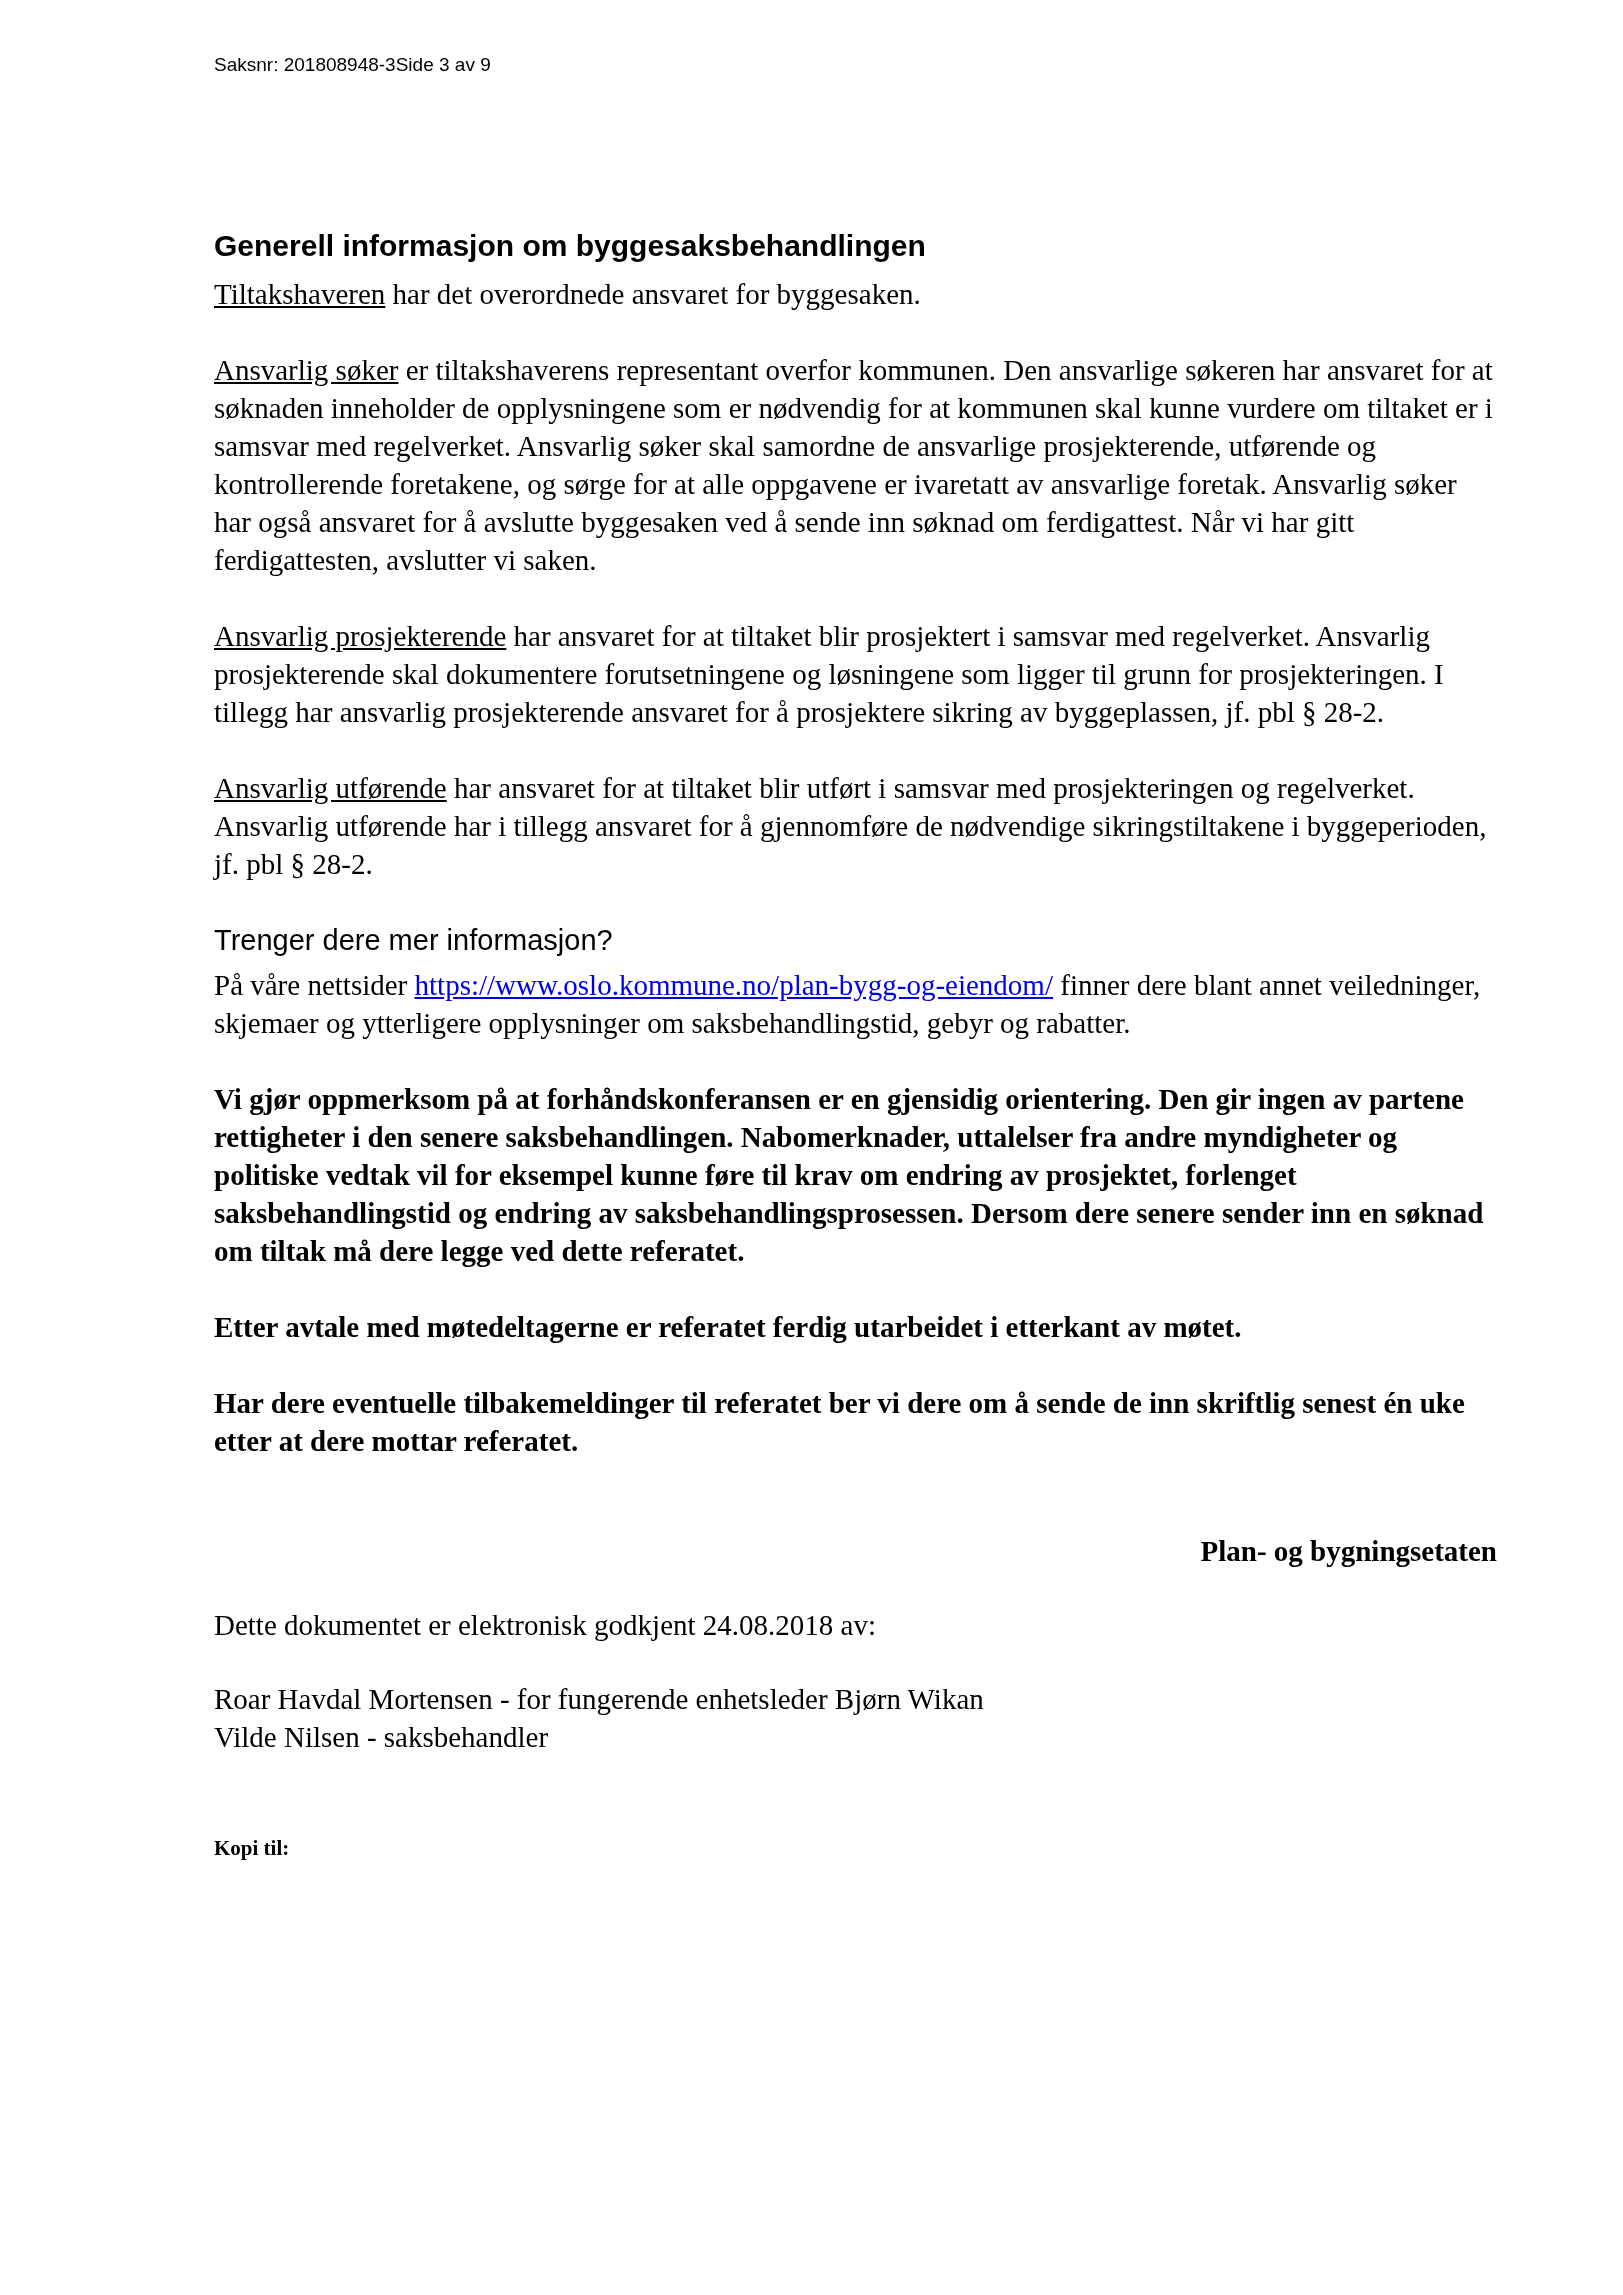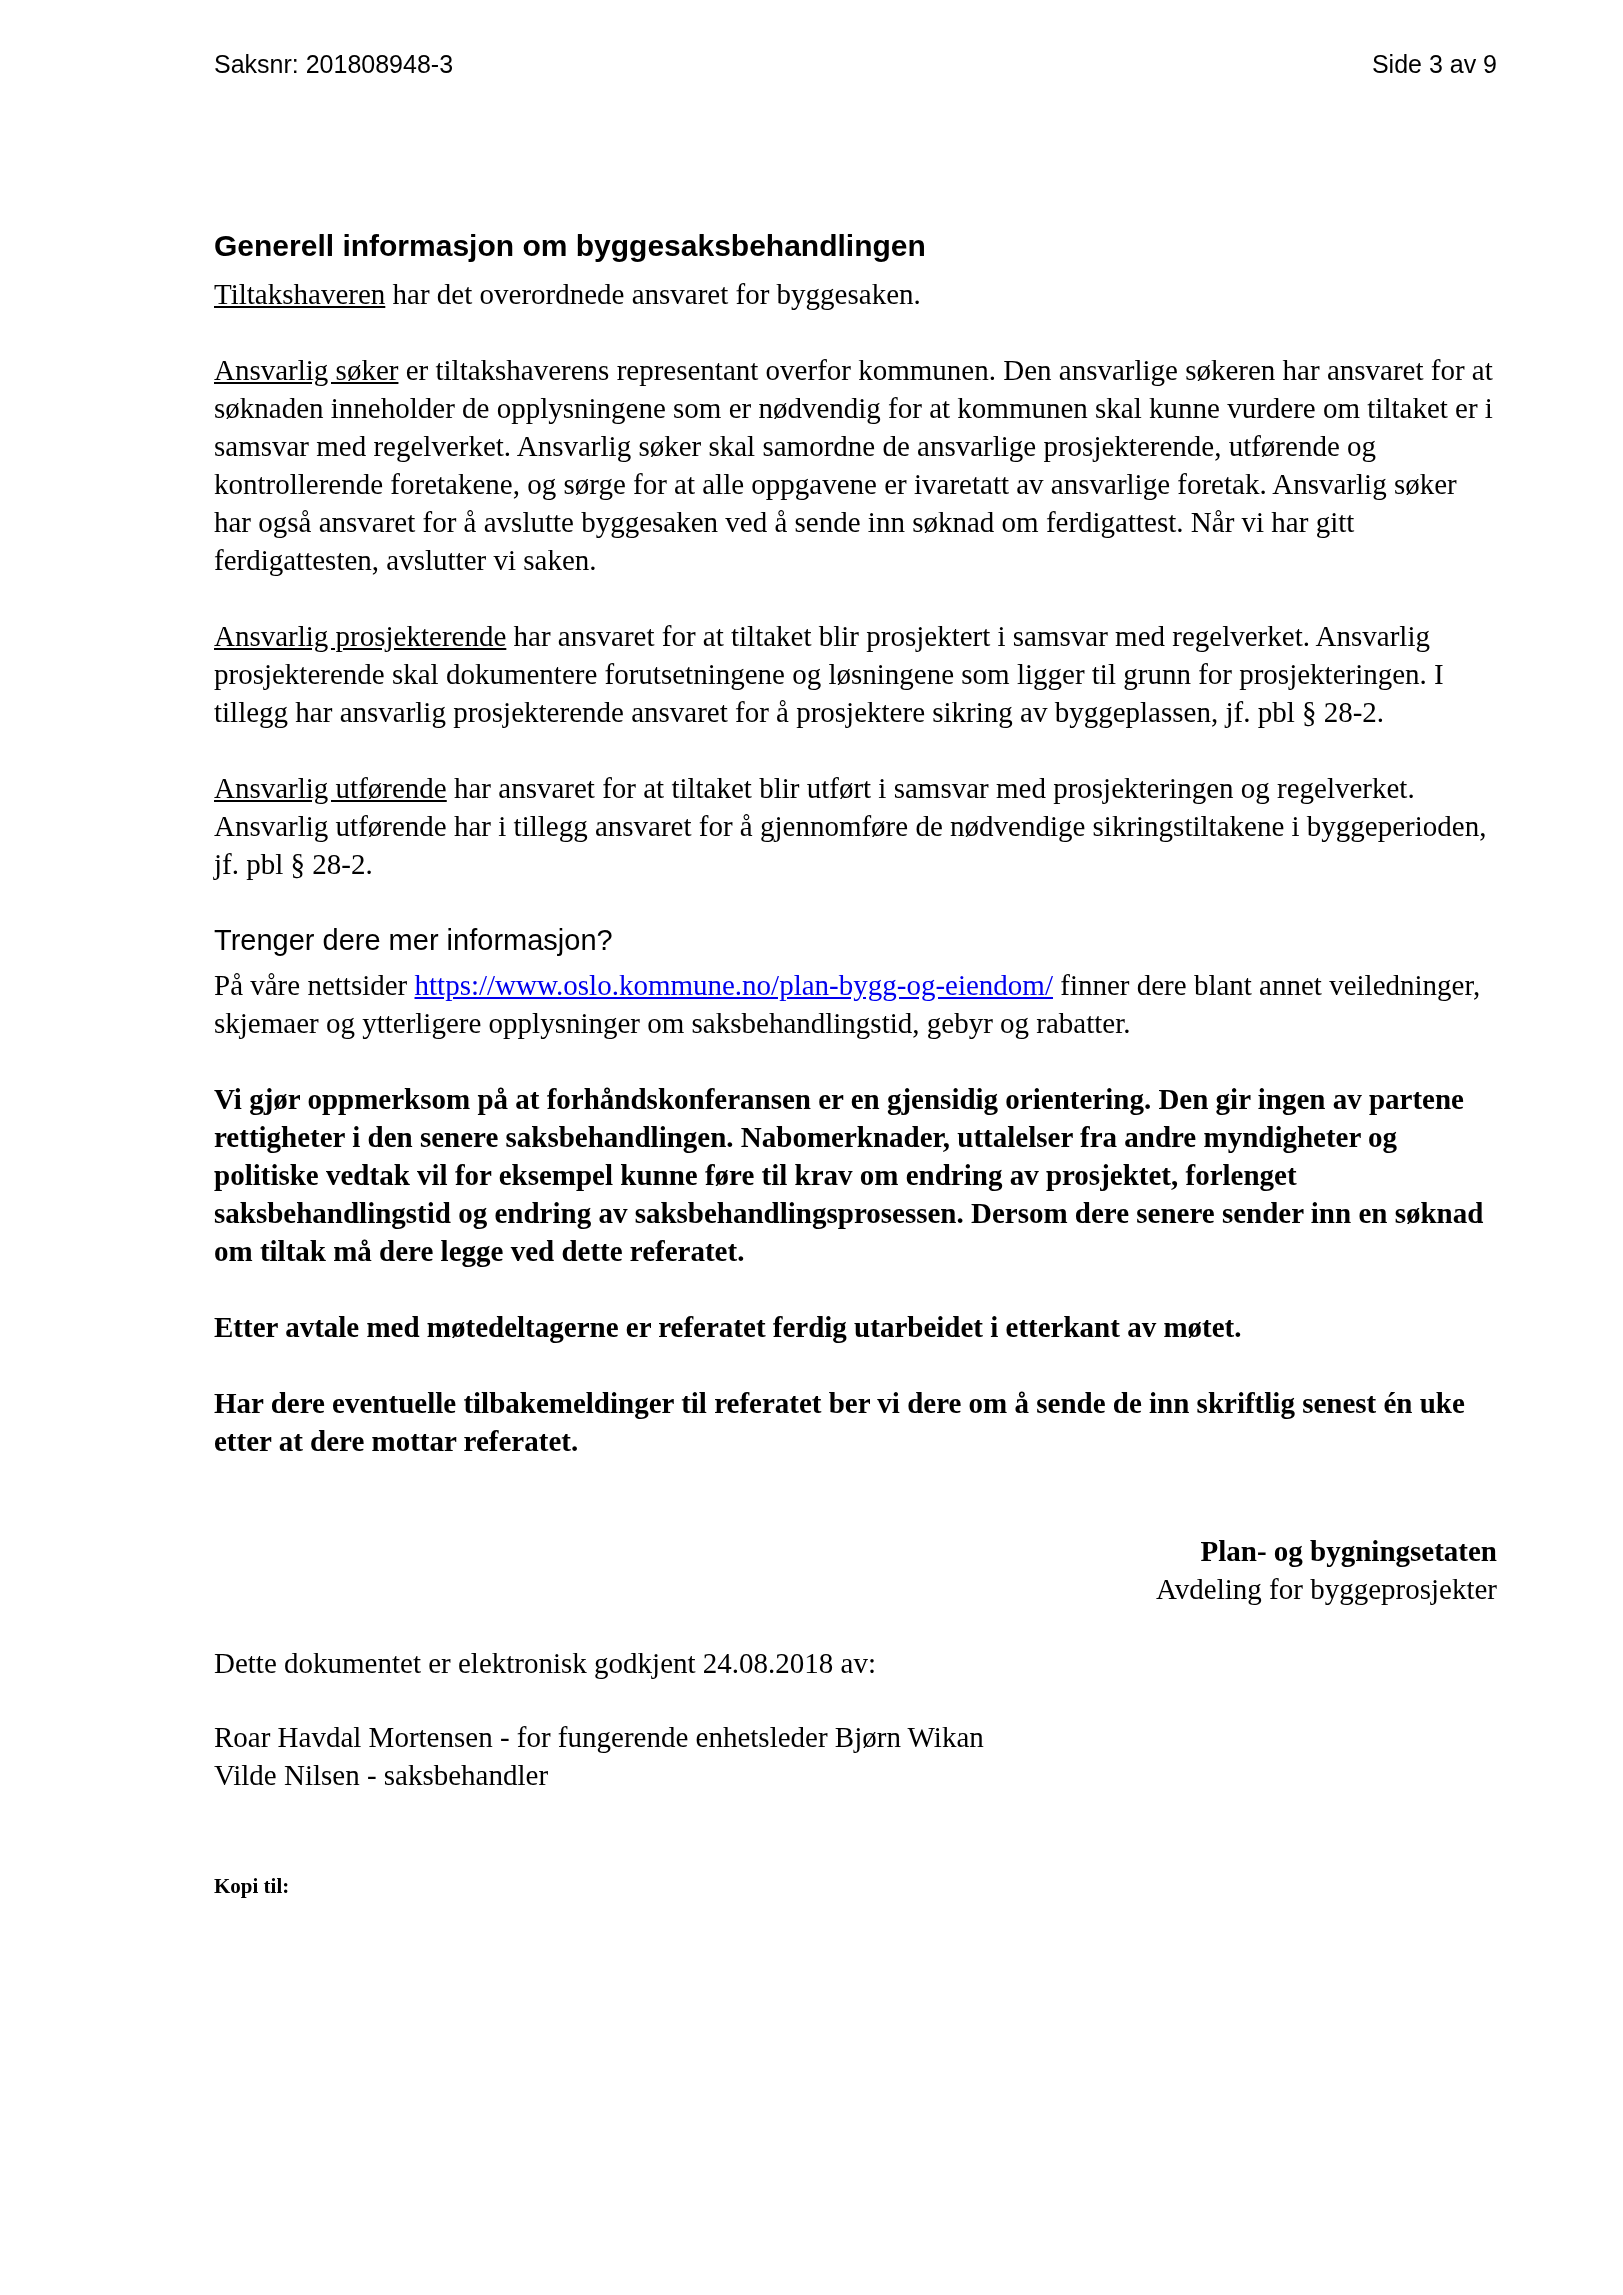--- a/index.html
+++ b/index.html
@@ -10,24 +10,23 @@
     height: 2295px;
     margin: 0 auto;
     background: #ffffff;
     color: #000000;
     padding: 50px 126px 0 214px;
     font-family: "Liberation Serif", serif;
     overflow: hidden;
   }
   .page-header {
     display: flex;
-    justify-content: space-between;
     align-items: flex-start;
     font-family: "Liberation Sans", sans-serif;
-    font-size: 25px;
+    font-size: 19px;
     line-height: 29px;
   }
   h1.doc-heading {
     font-family: "Liberation Sans", sans-serif;
     font-size: 30px;
     font-weight: bold;
     line-height: 39px;
     margin-top: 147px;
   }
   h2.doc-subheading {
@@ -87,21 +86,20 @@
   <p class="body-par"><span>På våre nettsider </span><a class="doc-link" href="#">https://www.oslo.kommune.no/plan-bygg-og-eiendom/</a><span> finner dere blant annet veiledninger, skjemaer og ytterligere opplysninger om saksbehandlingstid, gebyr og rabatter.</span></p>
 
   <p class="body-par bold-par">Vi gjør oppmerksom på at forhåndskonferansen er en gjensidig orientering. Den gir ingen av partene rettigheter i den senere saksbehandlingen. Nabomerknader, uttalelser fra andre myndigheter og politiske vedtak vil for eksempel kunne føre til krav om endring av prosjektet, forlenget saksbehandlingstid og endring av saksbehandlingsprosessen. Dersom dere senere sender inn en søknad om tiltak må dere legge ved dette referatet.</p>
 
   <p class="body-par bold-par">Etter avtale med møtedeltagerne er referatet ferdig utarbeidet i etterkant av møtet.</p>
 
   <p class="body-par bold-par">Har dere eventuelle tilbakemeldinger til referatet ber vi dere om å sende de inn skriftlig senest én uke etter at dere mottar referatet.</p>
 
   <div class="sig-block">
     <div class="sig-org">Plan- og bygningsetaten</div>
-    <div>Avdeling for byggeprosjekter</div>
   </div>
 
   <p class="approval-par">Dette dokumentet er elektronisk godkjent 24.08.2018 av:</p>
 
   <div class="signers-block">
     <div>Roar Havdal Mortensen - for fungerende enhetsleder Bjørn Wikan</div>
     <div>Vilde Nilsen - saksbehandler</div>
   </div>
 
   <p class="copy-label">Kopi til:</p>

